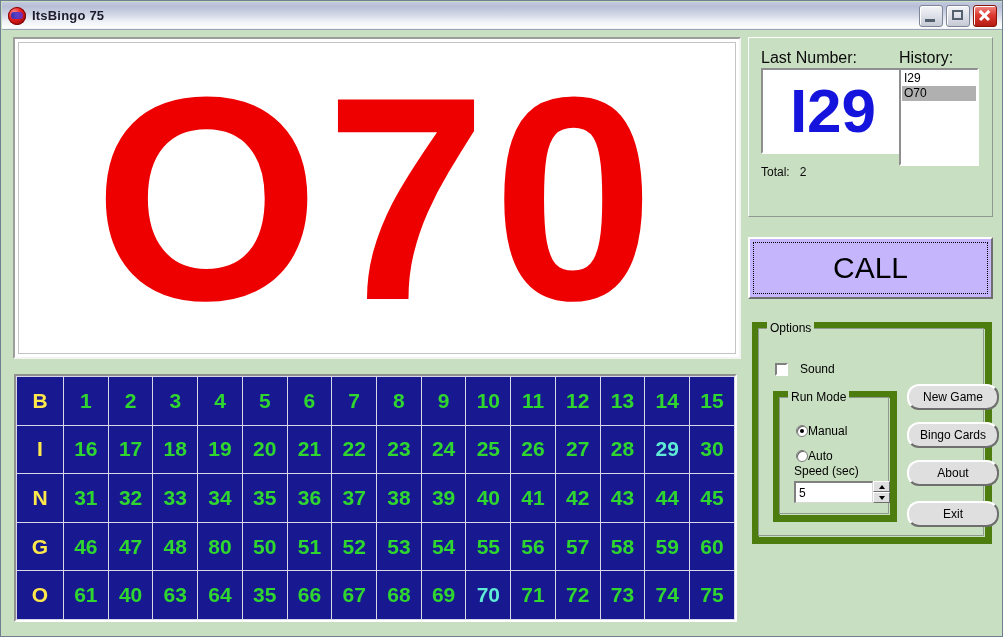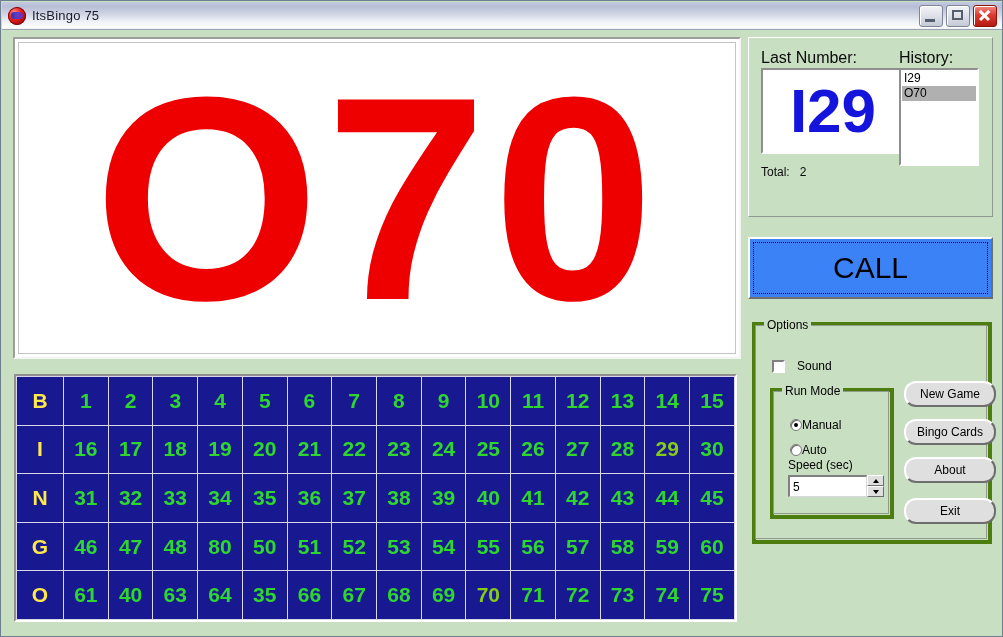--- a/index.html
+++ b/index.html
@@ -48,21 +48,21 @@
     content: "";
     position: absolute;
     left: 3px; top: 5px;
     width: 12px; height: 7px;
     border-radius: 3px;
     background: linear-gradient(to right, #2b2bb5 0%, #4a3fd0 50%, #7a2bb5 100%);
     opacity: .92;
   }
   .title-text {
     font-size: 13px;
-    font-weight: normal;
+    font-weight: bold;
     color: #1b1b2b;
     letter-spacing: .2px;
     white-space: nowrap;
   }
   .win-buttons {
     margin-left: auto;
     margin-right: 5px;
     display: flex;
     gap: 3px;
   }
@@ -173,21 +173,21 @@
     color: #2fd62f;
     font-family: "Liberation Sans", sans-serif;
     padding: 0;
   }
   .board td.letter {
     color: #ffe84a;
     font-size: 21px;
     width: 46px;
   }
   .board td.called {
-    color: #84cc16;
+    color: #5eead4;
   }
 
   
   .panel {
     position: absolute;
     border: 1px solid #9aa89a;
     box-sizing: border-box;
   }
   .panel-top {
     left: 746px; top: 7px;
@@ -264,21 +264,21 @@
   .history-item.selected {
     background: #b0b0b0;
     color: #000000;
   }
 
   
   .call-btn {
     position: absolute;
     left: 746px; top: 207px;
     width: 245px; height: 62px;
-    background: #3b82f6;
+    background: #c4b5fd;
     border-top: 2px solid #ffffff;
     border-left: 2px solid #ffffff;
     border-right: 2px solid #6e6e6e;
     border-bottom: 2px solid #6e6e6e;
     box-sizing: border-box;
     display: flex;
     align-items: center;
     justify-content: center;
     cursor: default;
   }
@@ -290,21 +290,21 @@
   .call-label {
     font-size: 30px;
     color: #000000;
     font-family: "Liberation Sans", sans-serif;
     position: relative;
   }
 
   
   .group {
     position: absolute;
-    border: 4px solid #4d7c0f;
+    border: 7px solid #4d7c0f;
     box-sizing: border-box;
     padding-left: 32px;
   }
   .group::before {
     content: "";
     position: absolute;
     left: -1px; top: -1px; right: 1px; bottom: 1px;
     border: 1px solid #8e9a8e;
     pointer-events: none;
   }

